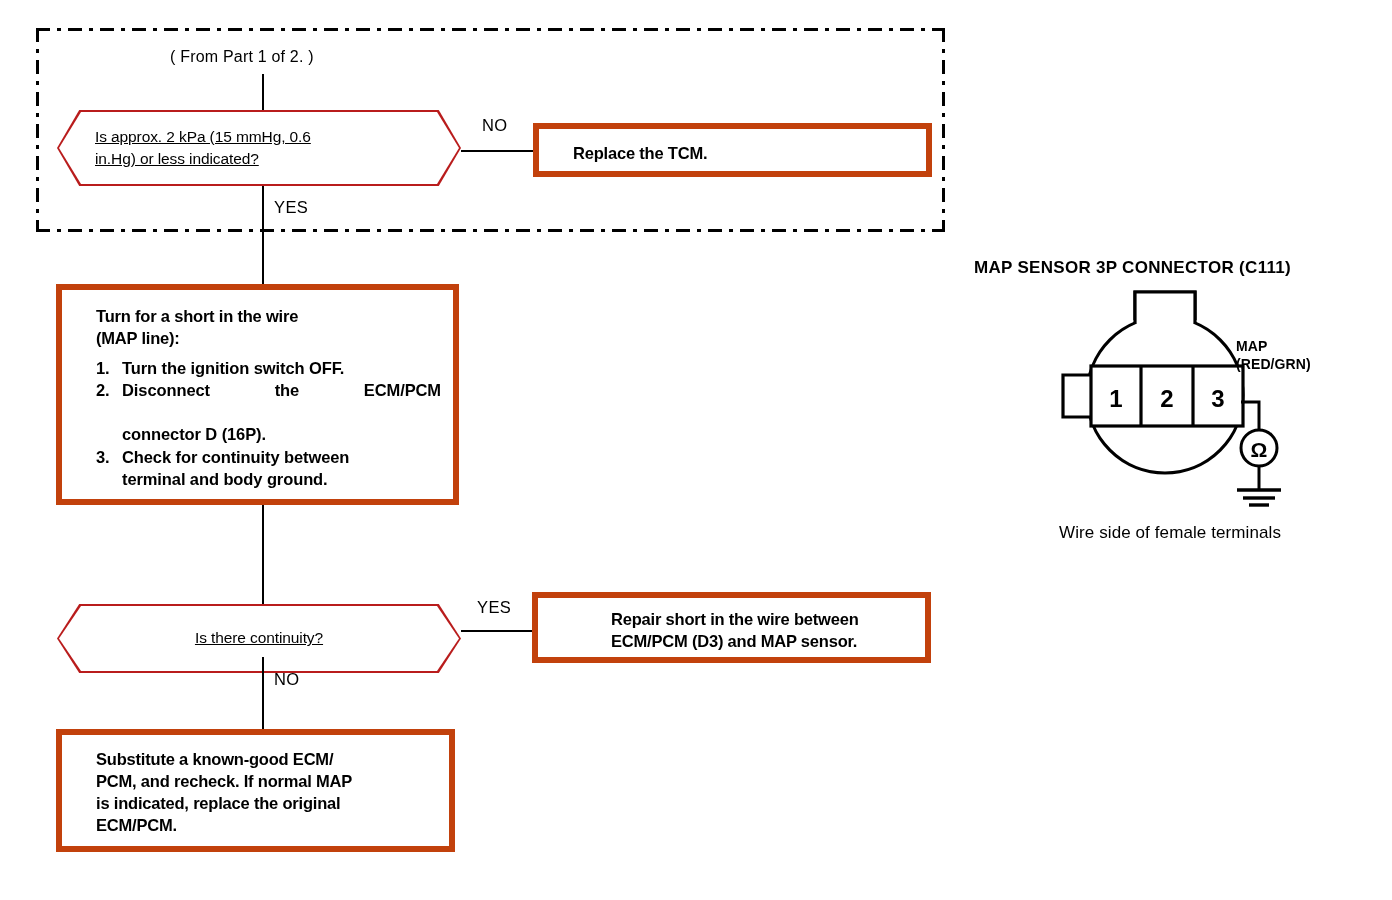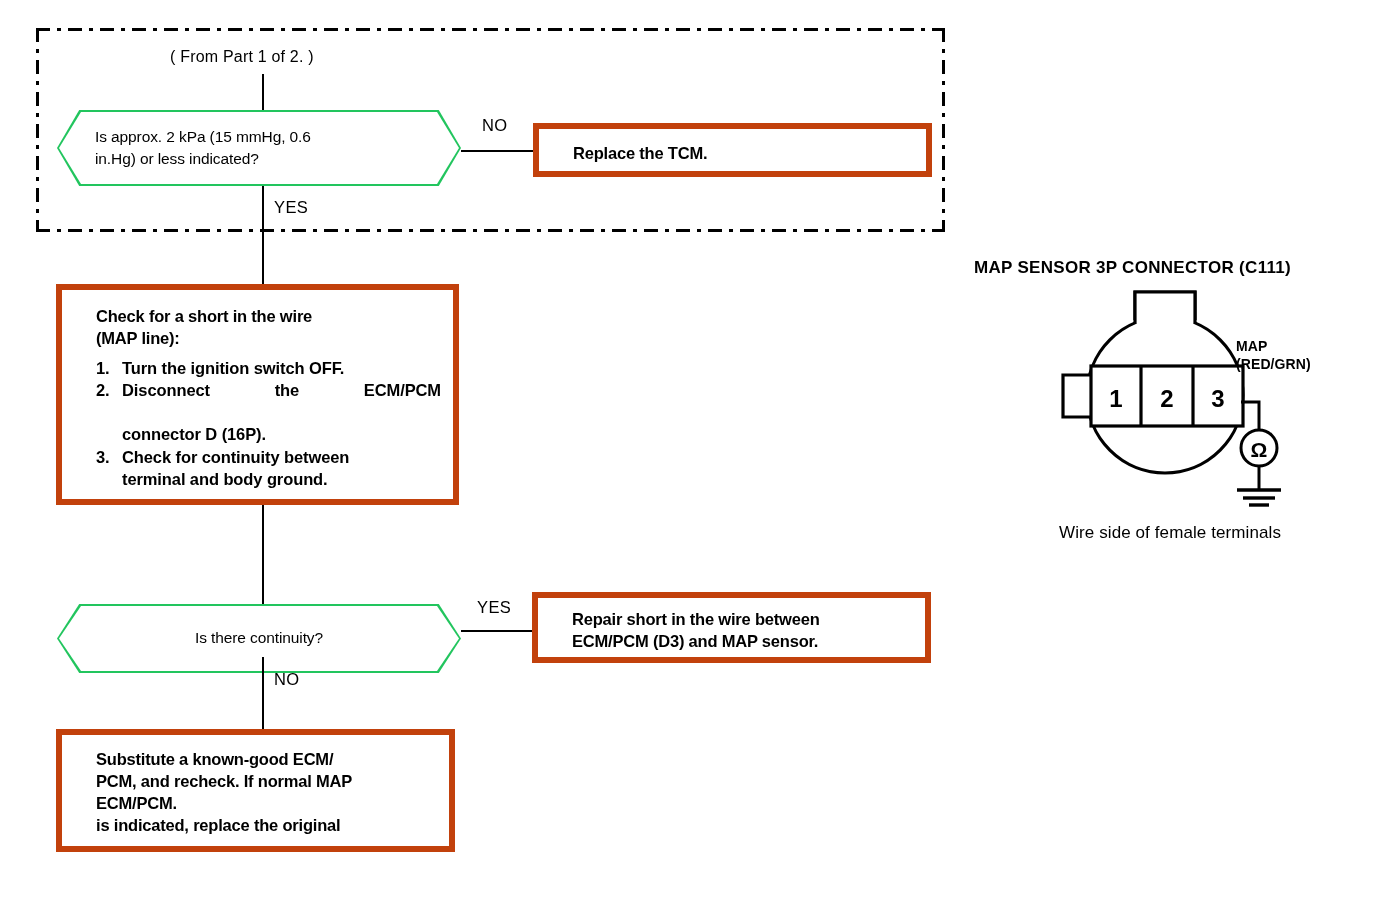--- a/index.html
+++ b/index.html
@@ -54,24 +54,25 @@
     padding: 10px 14px 10px 34px;
     font-weight: bold;
     font-size: 16.5px;
     line-height: 1.34;
     letter-spacing: -0.2px;
   }
 
   
   .hex {
     box-sizing: border-box;
-    background: #22c55e;
+    background: #b91c1c;
     display: flex;
     align-items: center;
     justify-content: center;
+    text-decoration: underline;
   }
   .hex-fill {
     background: #fff;
     width: 100%;
     height: 100%;
     display: flex;
     align-items: center;
     justify-content: flex-start;
   }
   .hex, .hex-fill {
@@ -179,21 +180,21 @@
     <div class="pbox-inner" style="padding-top:13px;">
       <span>Replace the TCM.</span>
     </div>
   </div>
 
   <div class="abs vline" style="left:262px; top:186px; height:98px;"></div>
   <div class="abs branch-label" style="left:274px; top:198px;">YES</div>
 
   <div class="abs pbox" style="left:56px; top:284px; width:403px; height:221px;">
     <div class="pbox-inner" style="padding:16px 12px 10px 34px;">
-      <div class="step-head">Check for a short in the wire</div>
+      <div class="step-head">Turn for a short in the wire</div>
       <div class="step-head" style="margin-bottom:8px;">(MAP line):</div>
 
       <ol class="steps">
         <li>
           <span class="num">1.</span>
           <span class="txt">Turn the ignition switch OFF.</span>
         </li>
         <li>
           <span class="num">2.</span>
           <span class="txt">
@@ -217,35 +218,35 @@
   <div class="abs hex" style="left:57px; top:604px; width:404px; height:69px; padding:2px;">
     <div class="hex-fill" style="justify-content:center;">
       <div class="hex-text" style="text-align:center;">Is there continuity?</div>
     </div>
   </div>
 
   <div class="abs hline" style="left:461px; top:630px; width:72px;"></div>
   <div class="abs branch-label" style="left:477px; top:598px;">YES</div>
 
   <div class="abs pbox" style="left:532px; top:592px; width:399px; height:71px;">
-    <div class="pbox-inner" style="padding:10px 12px 8px 34px;">
+    <div class="pbox-inner" style="padding:10px 12px 8px 34px;margin-left:39px;">
       <div>Repair short in the wire between</div>
       <div>ECM/PCM (D3) and MAP sensor.</div>
     </div>
   </div>
 
   <div class="abs vline" style="left:262px; top:657px; height:72px;"></div>
   <div class="abs branch-label" style="left:274px; top:670px;">NO</div>
 
   <div class="abs pbox" style="left:56px; top:729px; width:399px; height:123px;">
     <div class="pbox-inner" style="padding:13px 10px 10px 34px;">
       <div>Substitute a known-good ECM/</div>
       <div>PCM, and recheck. If normal MAP</div>
+      <div>is indicated, replace the original</div>
       <div>ECM/PCM.</div>
-      <div>is indicated, replace the original</div>
     </div>
   </div>
 
   <div class="abs" id="connector-title" style="left:974px; top:258px;">MAP SENSOR 3P CONNECTOR (C111)</div>
 
   <div class="abs" style="left:1055px; top:290px; width:300px; height:240px;">
     <svg width="300" height="240" viewBox="0 0 300 240">
 
       <circle cx="110" cy="105" r="78" fill="#ffffff" stroke="#000000" stroke-width="3.2"></circle>
 

